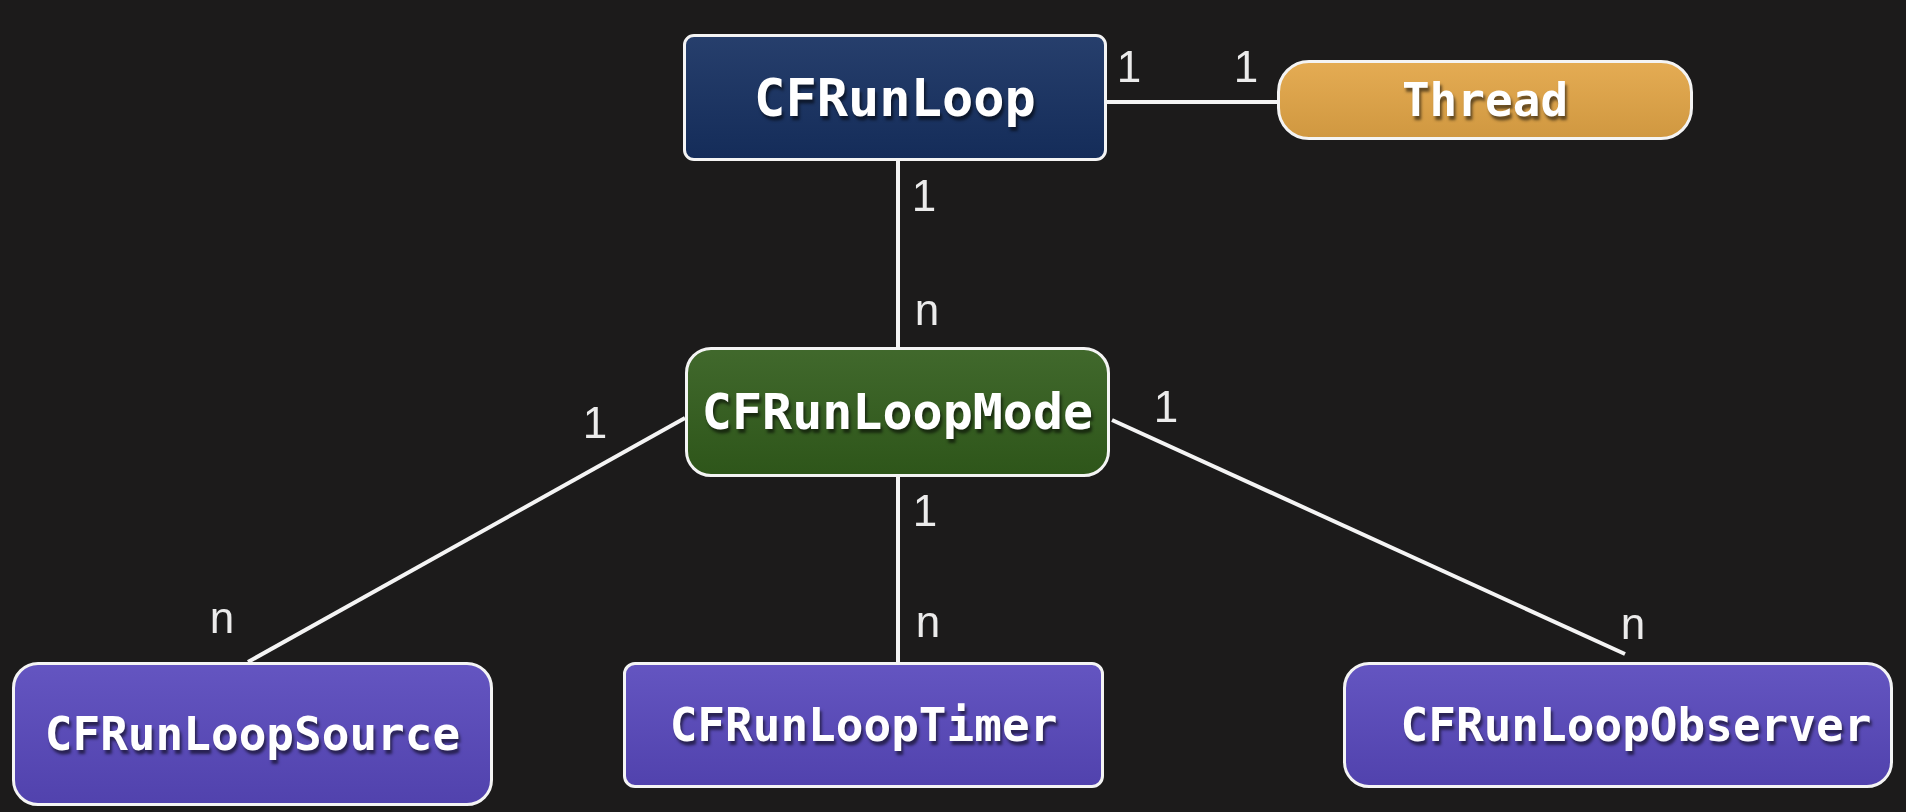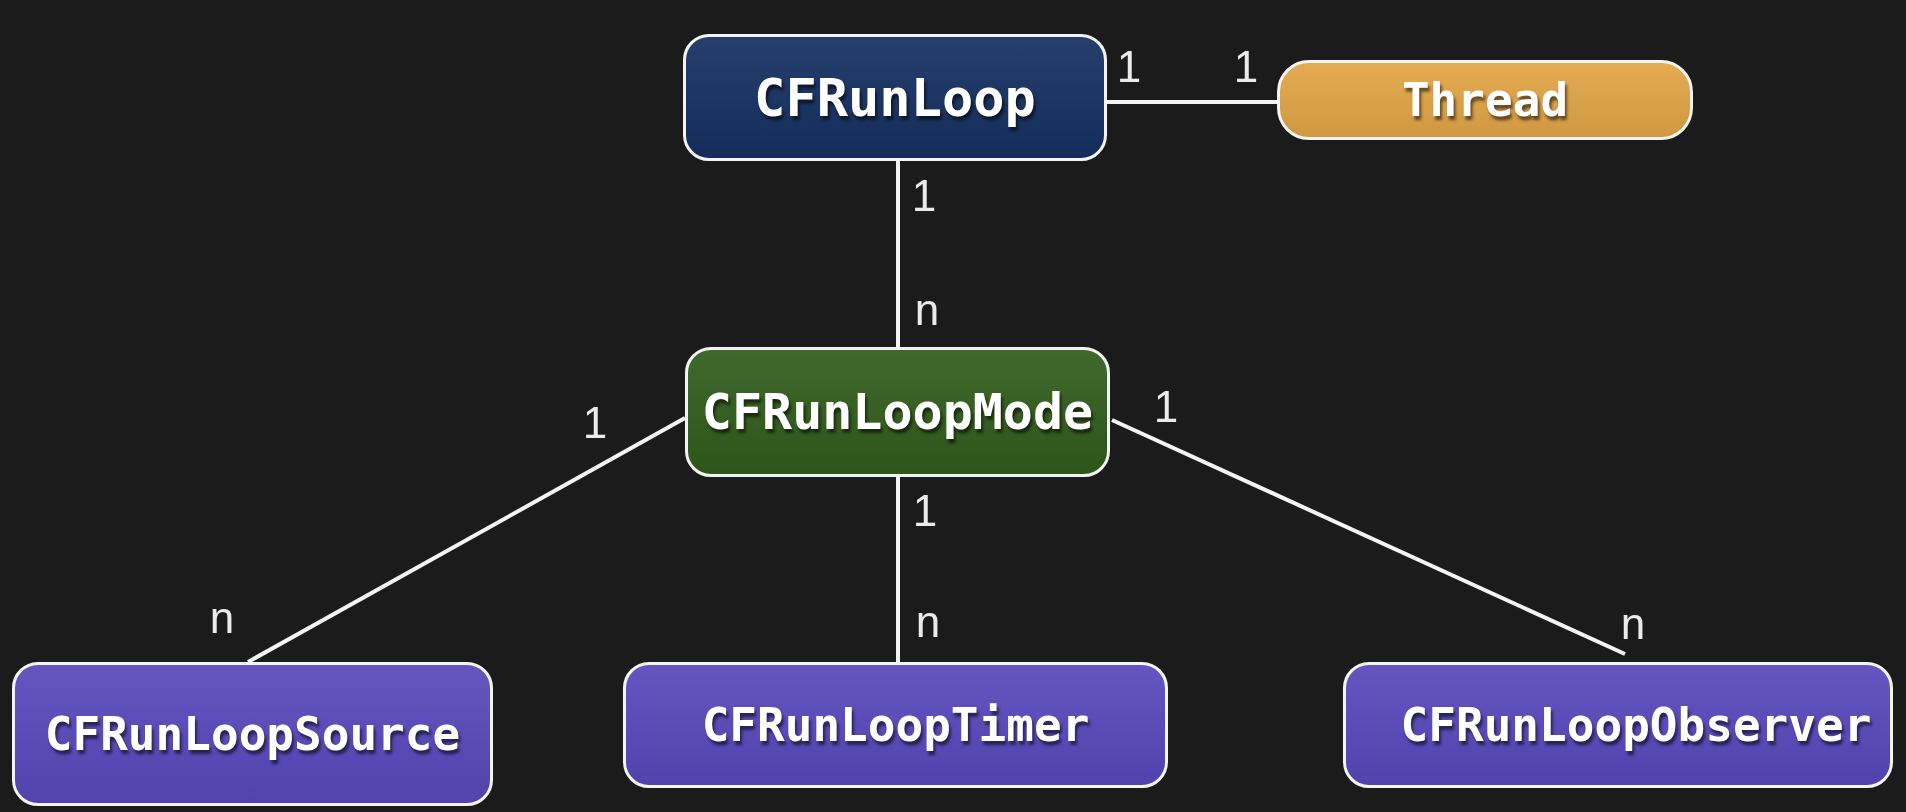--- a/index.html
+++ b/index.html
@@ -34,25 +34,25 @@
     justify-content: center;
     color: #ffffff;
     font-family: "DejaVu Sans Mono", "Liberation Mono", monospace;
     font-weight: bold;
     border: 3px solid #f4f4f4;
     border-radius: 26px;
     text-shadow: 2px 4px 3px rgba(0,0,0,0.55);
     background: linear-gradient(180deg, rgba(255,255,255,0.07), rgba(0,0,0,0.08)), var(--node-color, #444);
     white-space: nowrap;
   }
-  #n-cfrunloop  { left: 683px;  top: 34px;  width: 424px; height: 127px; font-size: 52px; }
+  #n-cfrunloop  { left: 683px;  top: 34px;  width: 424px; height: 127px; font-size: 52px; border-radius: 11px; }
   #n-thread     { left: 1277px; top: 60px;  width: 416px; height: 80px;  font-size: 46px; border-radius: 32px; }
   #n-mode       { left: 685px;  top: 347px; width: 425px; height: 130px; font-size: 50px; }
   #n-source     { left: 12px;   top: 662px; width: 481px; height: 144px; font-size: 46px; }
-  #n-timer      { left: 623px;  top: 662px; width: 545px; height: 126px; font-size: 46px; }
+  #n-timer      { left: 623px;  top: 662px; width: 481px; height: 126px; font-size: 46px; border-radius: 12px; }
   #n-observer   { left: 1343px; top: 662px; width: 550px; height: 126px; font-size: 46px; padding-left: 36px; }
   .edge-label {
     position: absolute;
     transform: translate(-50%, -50%);
     font-family: "Liberation Sans", sans-serif;
     font-size: 44px;
     font-weight: 400;
     color: #ebebeb;
     line-height: 1;
   }

